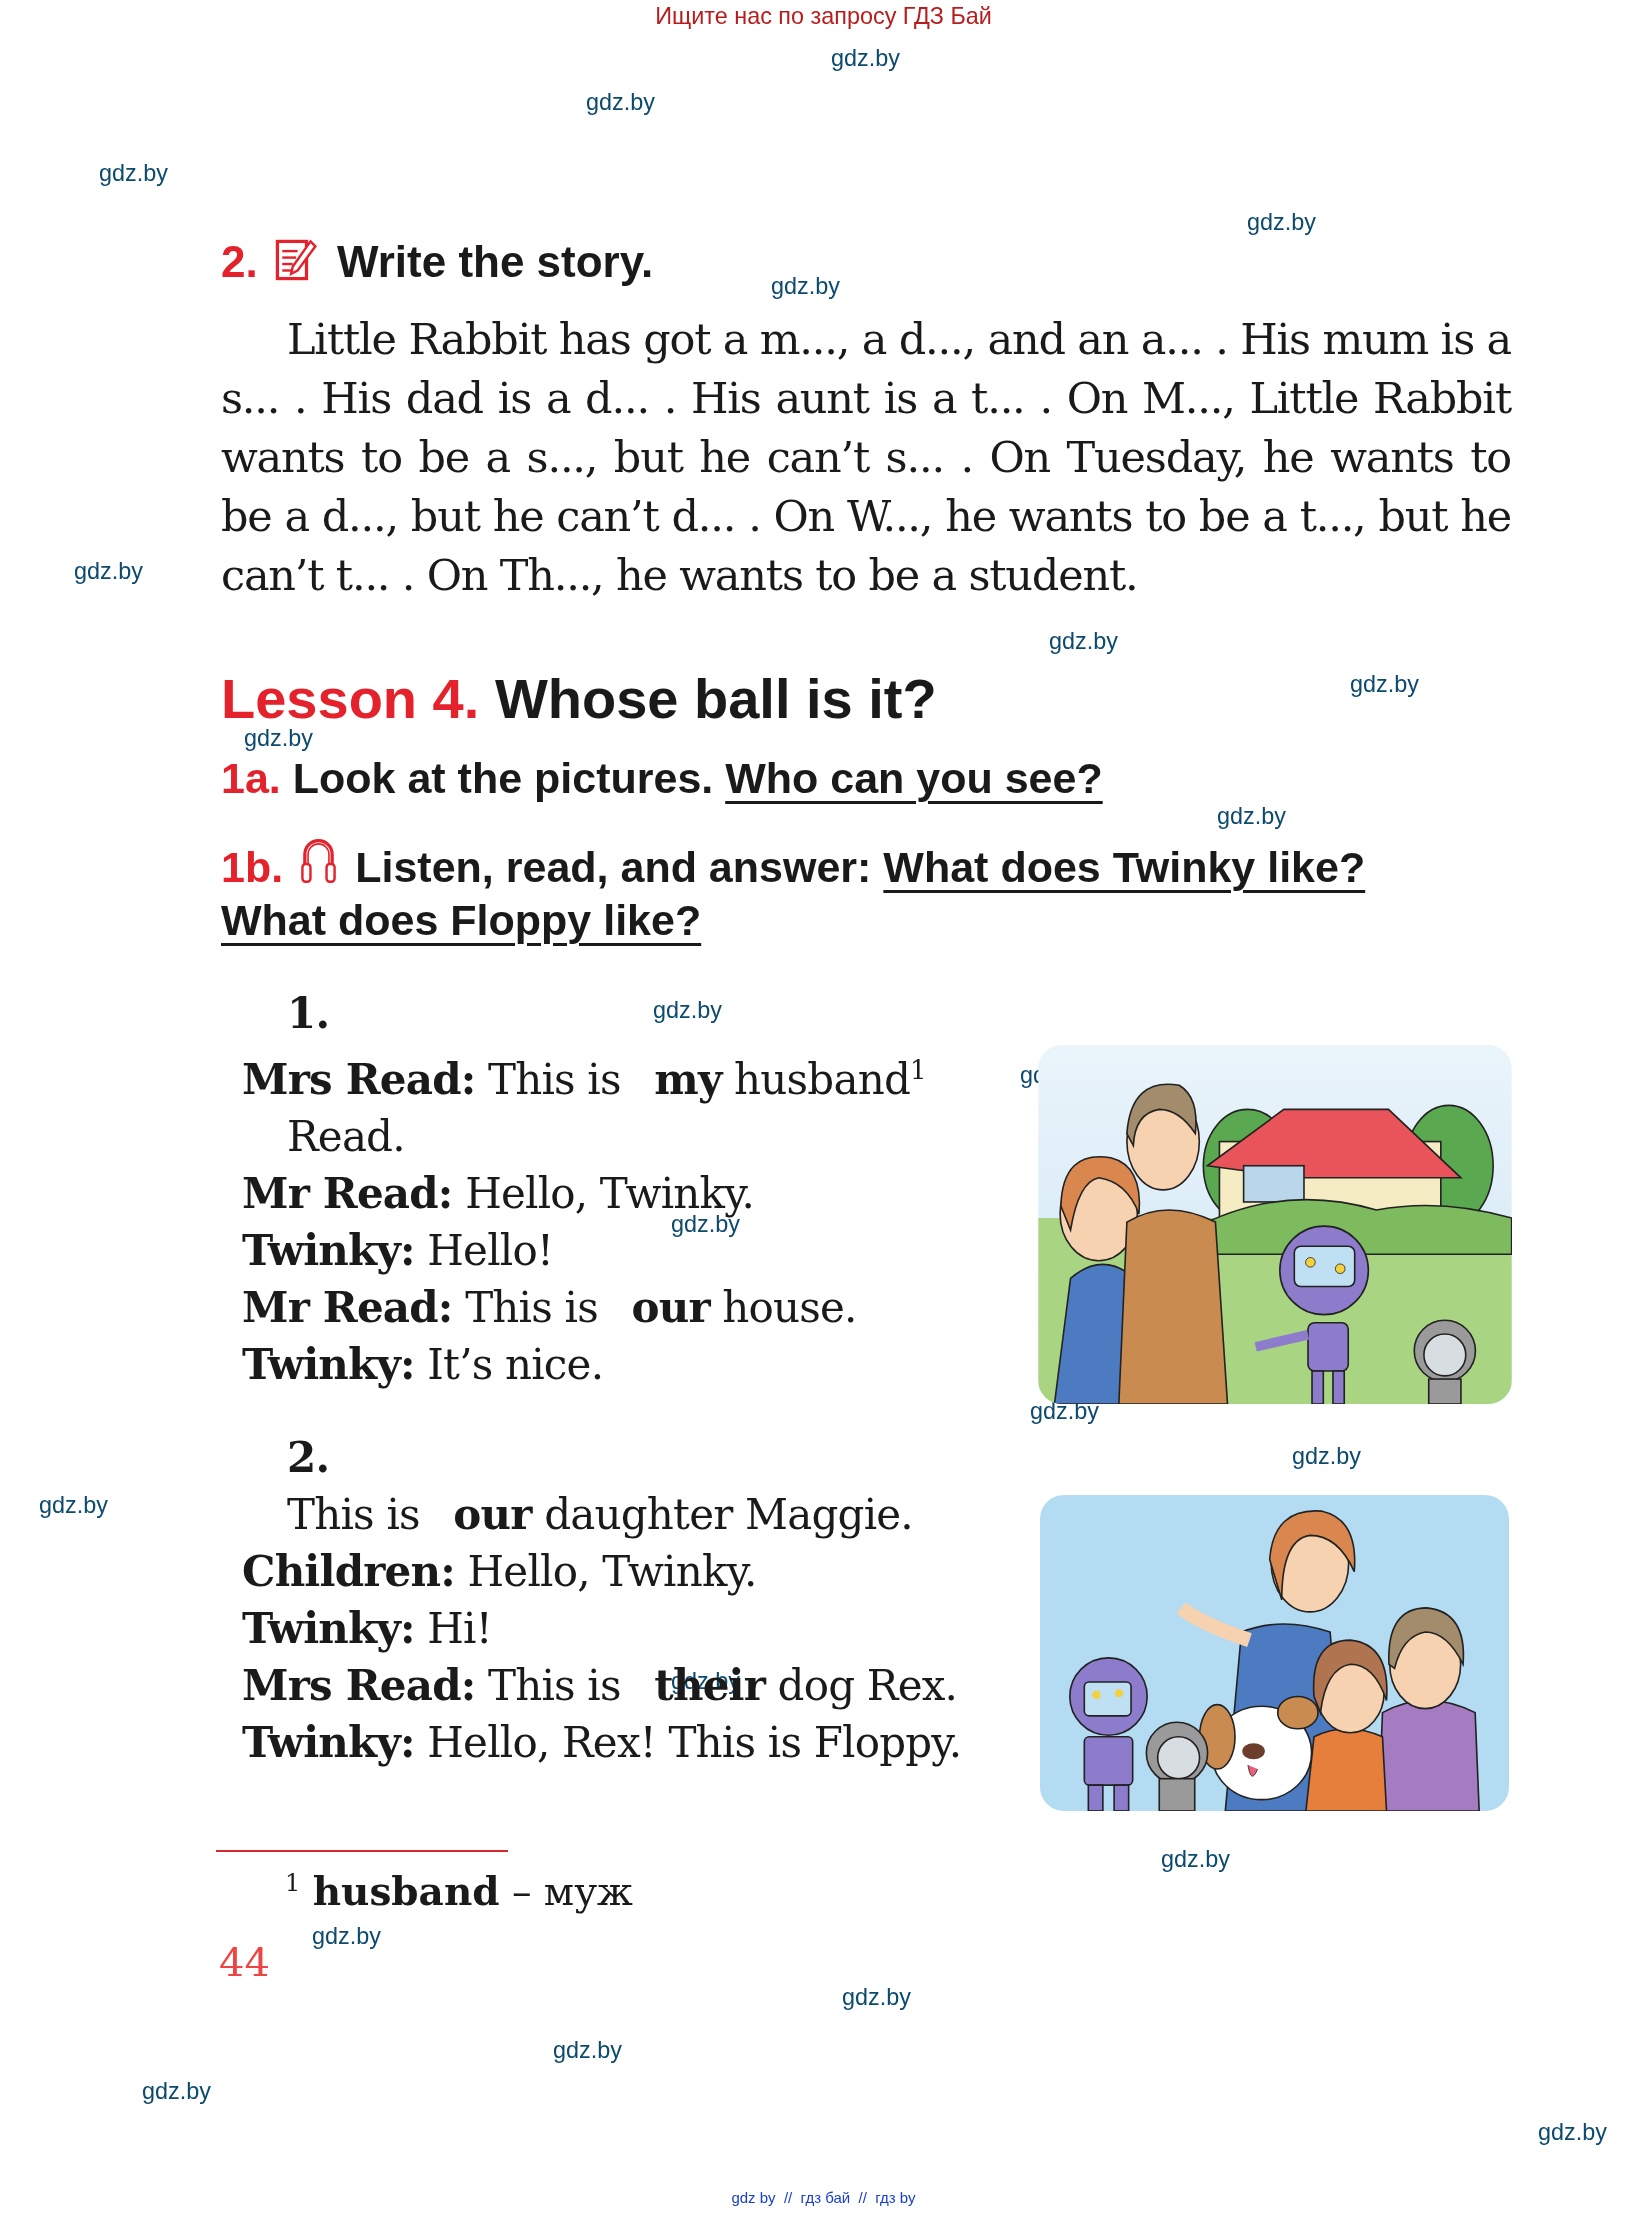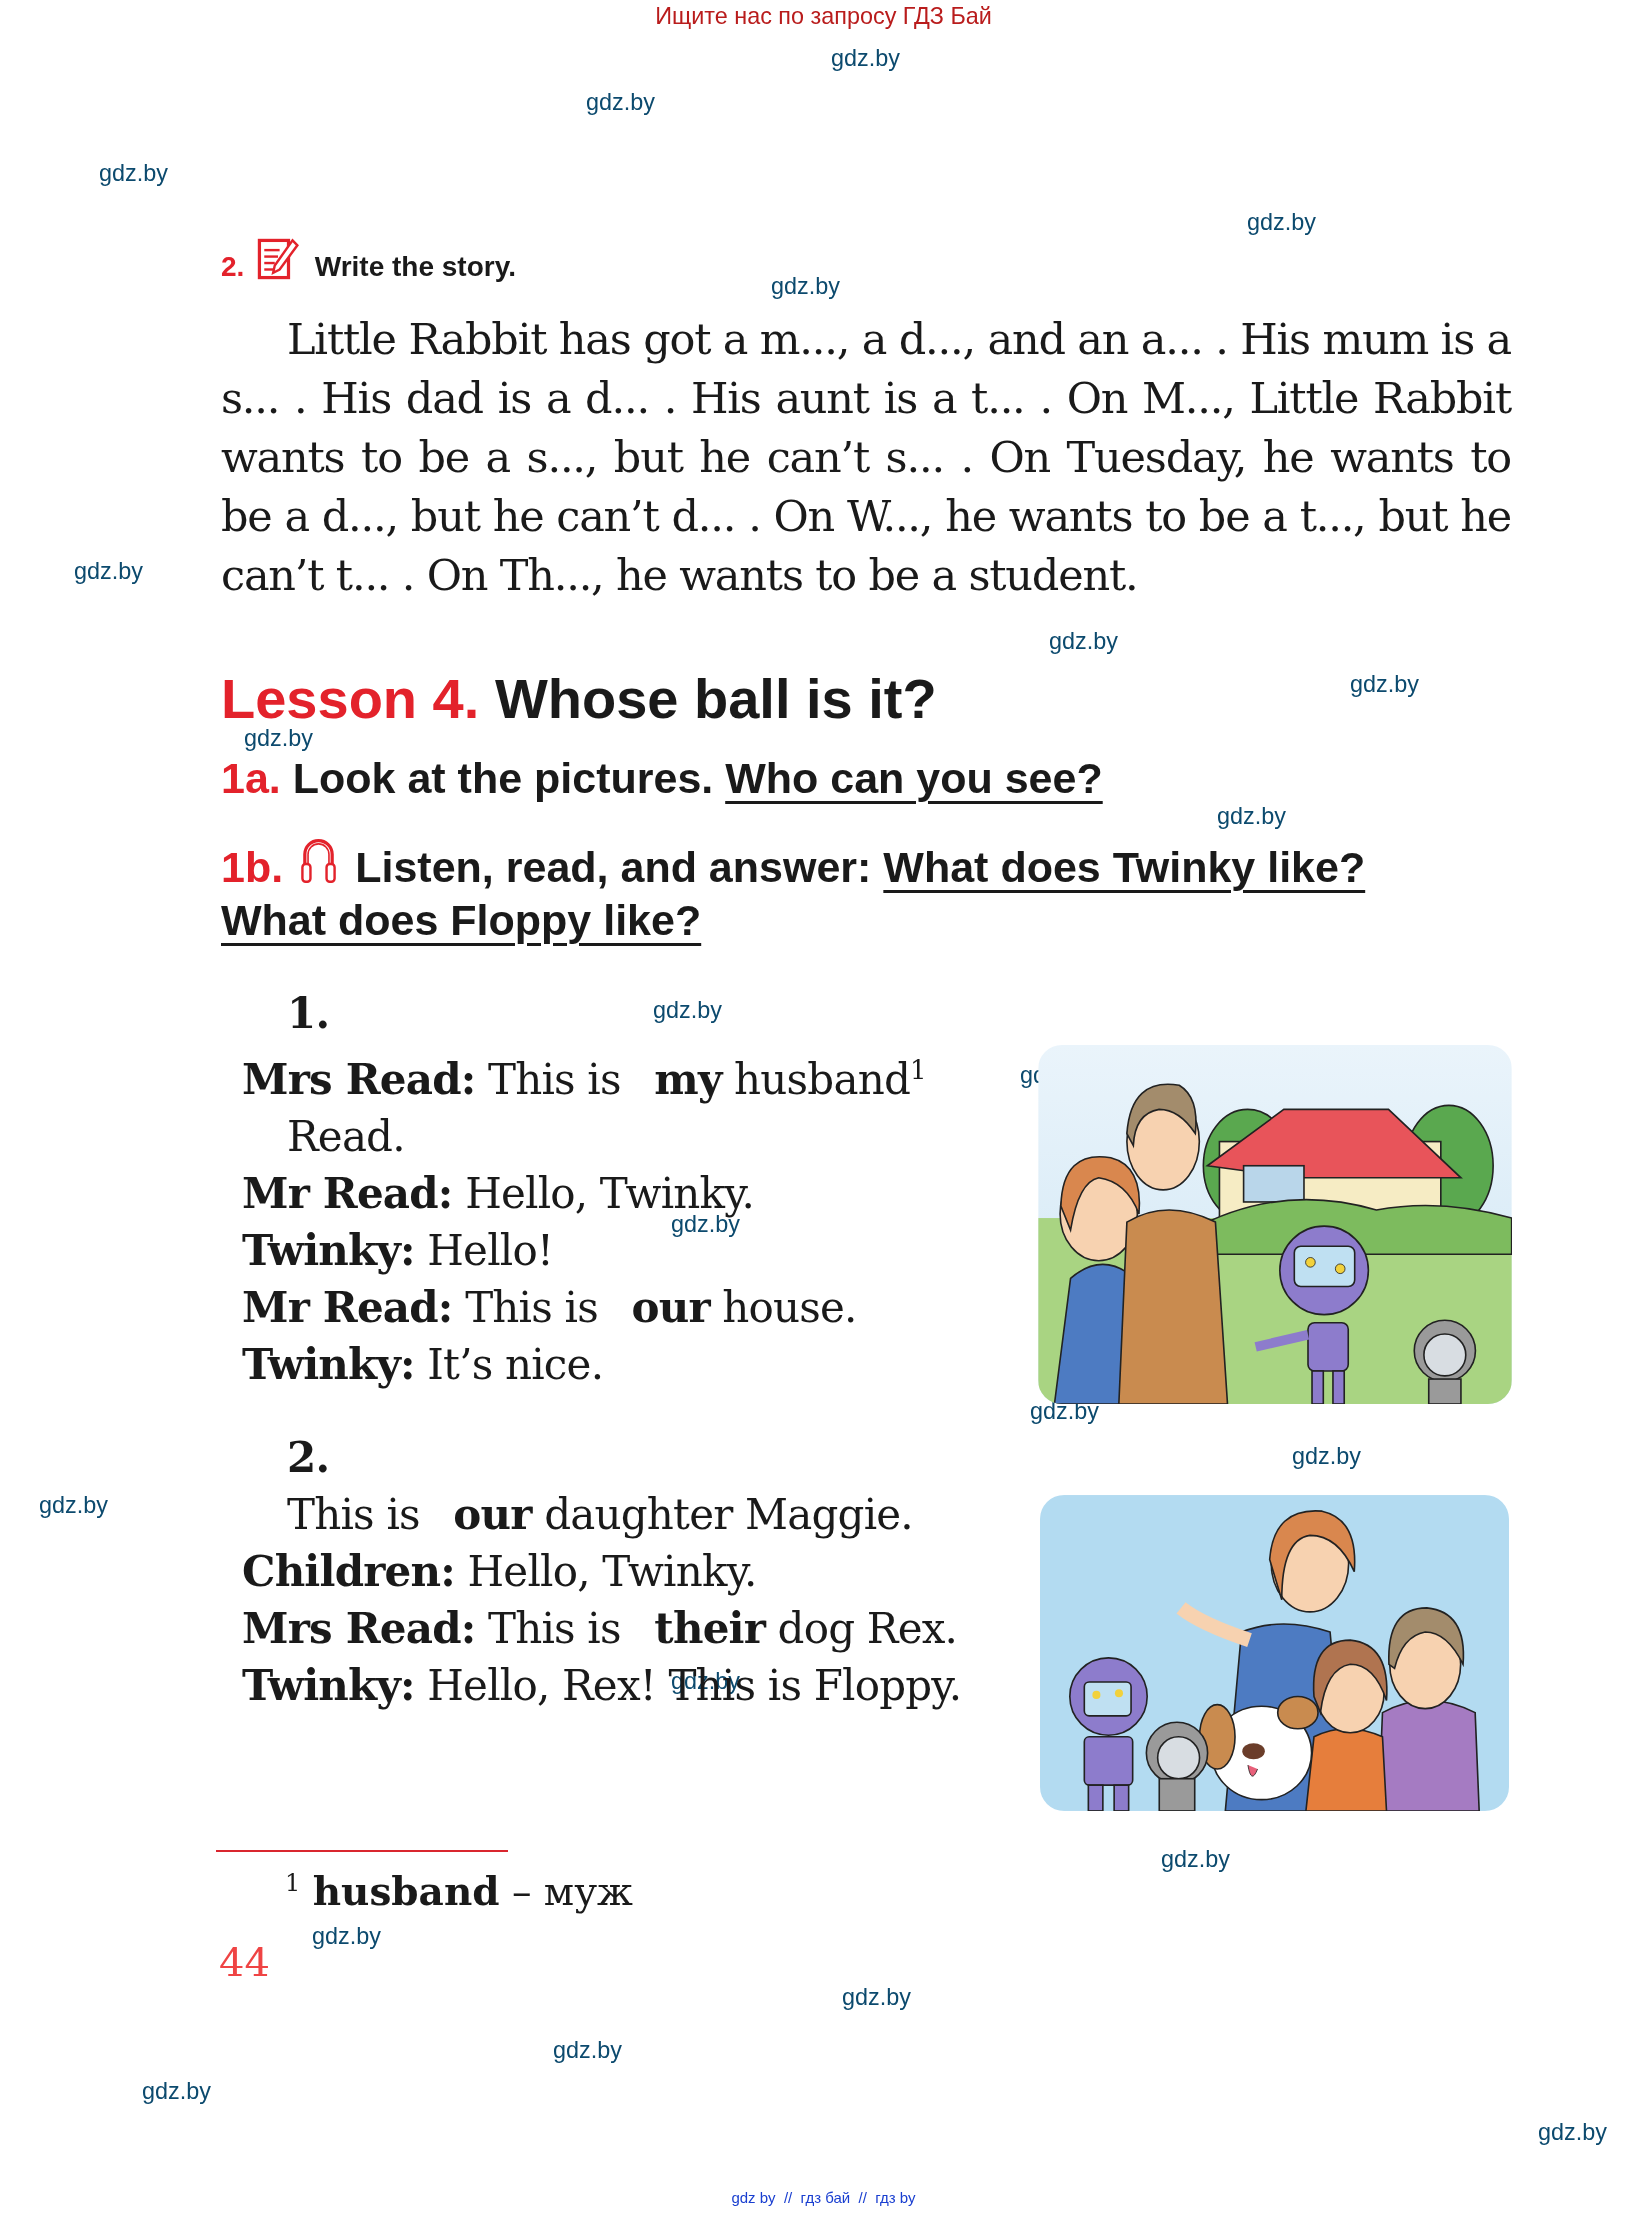--- a/index.html
+++ b/index.html
@@ -2,21 +2,21 @@
 <html style="font-size:13px"><head>
 <meta charset="utf-8">
 <style>
   html, body { margin:0; padding:0; background:#ffffff; }
   body { width:1647px; height:2216px; position:relative; overflow:hidden; }
   .wm { position:absolute; font-family:"Liberation Sans", sans-serif; font-size:23.4px; color:#0c4a6e; white-space:nowrap; }
   .topbanner { position:absolute; top:3.2px; left:0; width:100%; text-align:center; font-family:"Liberation Sans", sans-serif; font-size:23.4px; color:#b91c1c; }
   .footer { position:absolute; top:2189px; left:0; width:100%; text-align:center; font-family:"Liberation Sans", sans-serif; font-size:15px; color:#1a3fd0; }
   .sans-b { font-family:"Liberation Sans", sans-serif; font-weight:bold; }
   .red { color:#e3222b; }
-  .ex-title { position:absolute; font-size:28px; color:#1a1a1a; white-space:nowrap; }
+  .ex-title { position:absolute; font-size:44px; color:#1a1a1a; white-space:nowrap; }
   .story { position:absolute; left:221px; top:310px; width:1290px; font-family:"DejaVu Serif", serif; font-size:43px; line-height:59px; color:#1a1a1a; text-align:justify; letter-spacing:-1.2px; }
   .story p { margin:0; text-indent:66px; }
   .lesson { position:absolute; left:221px; top:666px; font-size:56px; white-space:nowrap; color:#1a1a1a; }
   .task { position:absolute; left:221px; font-size:43px; color:#1a1a1a; white-space:nowrap; }
   .ul { text-decoration:underline; text-decoration-thickness:3.2px; text-underline-offset:8px; }
   .dialog { position:absolute; left:221px; font-family:"DejaVu Serif", serif; font-size:42px; line-height:57px; color:#1a1a1a; white-space:nowrap; letter-spacing:-0.8px; }
   .dialog .num { font-weight:bold; padding-left:66px; }
   .dialog .line { display:block; }
   .dialog .indent { padding-left:66px; }
   .dialog b { font-weight:bold;margin-left:21px; }
@@ -114,20 +114,21 @@
   <span class="line"><b>Mr Read:</b> <span>Hello, Twinky.</span></span>
   <span class="line"><b>Twinky:</b> <span>Hello!</span></span>
   <span class="line"><b>Mr Read:</b> <span>This is </span><b>our</b><span> house.</span></span>
   <span class="line"><b>Twinky:</b> <span>It’s nice.</span></span>
 </div>
 
 <div class="dialog" style="top:1429px;">
   <span class="line num">2.</span>
   <span class="line indent"><span>This is </span><b>our</b><span> daughter Maggie.</span></span>
   <span class="line"><b>Children:</b> <span>Hello, Twinky.</span></span>
+  <span class="line"><b>Twinky:</b> <span>Hi!</span></span>
   <span class="line"><b>Mrs Read:</b> <span>This is </span><b>their</b><span> dog Rex.</span></span>
   <span class="line"><b>Twinky:</b> <span>Hello, Rex! This is Floppy.</span></span>
 </div>
 
 <div class="pic" style="left:1038px; top:1045px; width:474px; height:359px;" title="Mr and Mrs Read, Twinky the robot and Floppy in front of a house">
   <svg width="474" height="359" viewBox="0 0 588 446">
     <defs>
       <linearGradient id="sky1" x1="0" y1="0" x2="0" y2="1">
         <stop offset="0" stop-color="#eaf4fb"></stop>
           <stop offset="1" stop-color="#cfe6f4"></stop>

